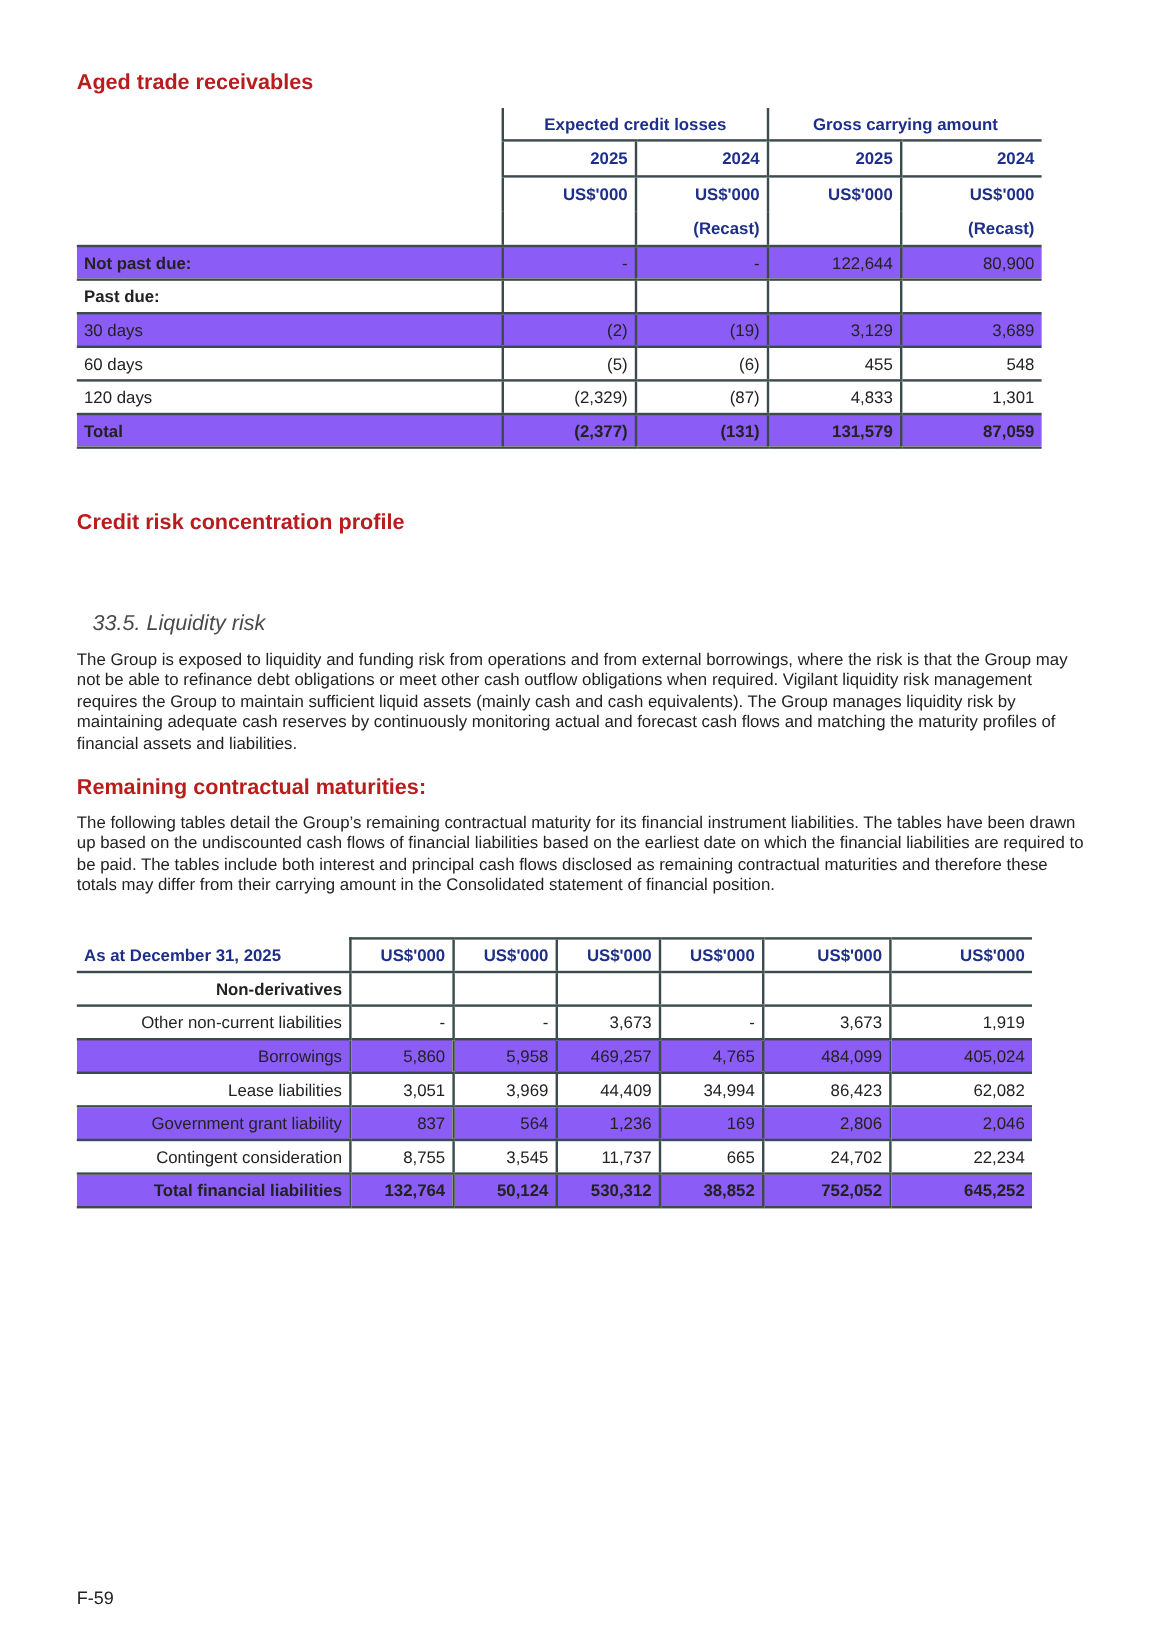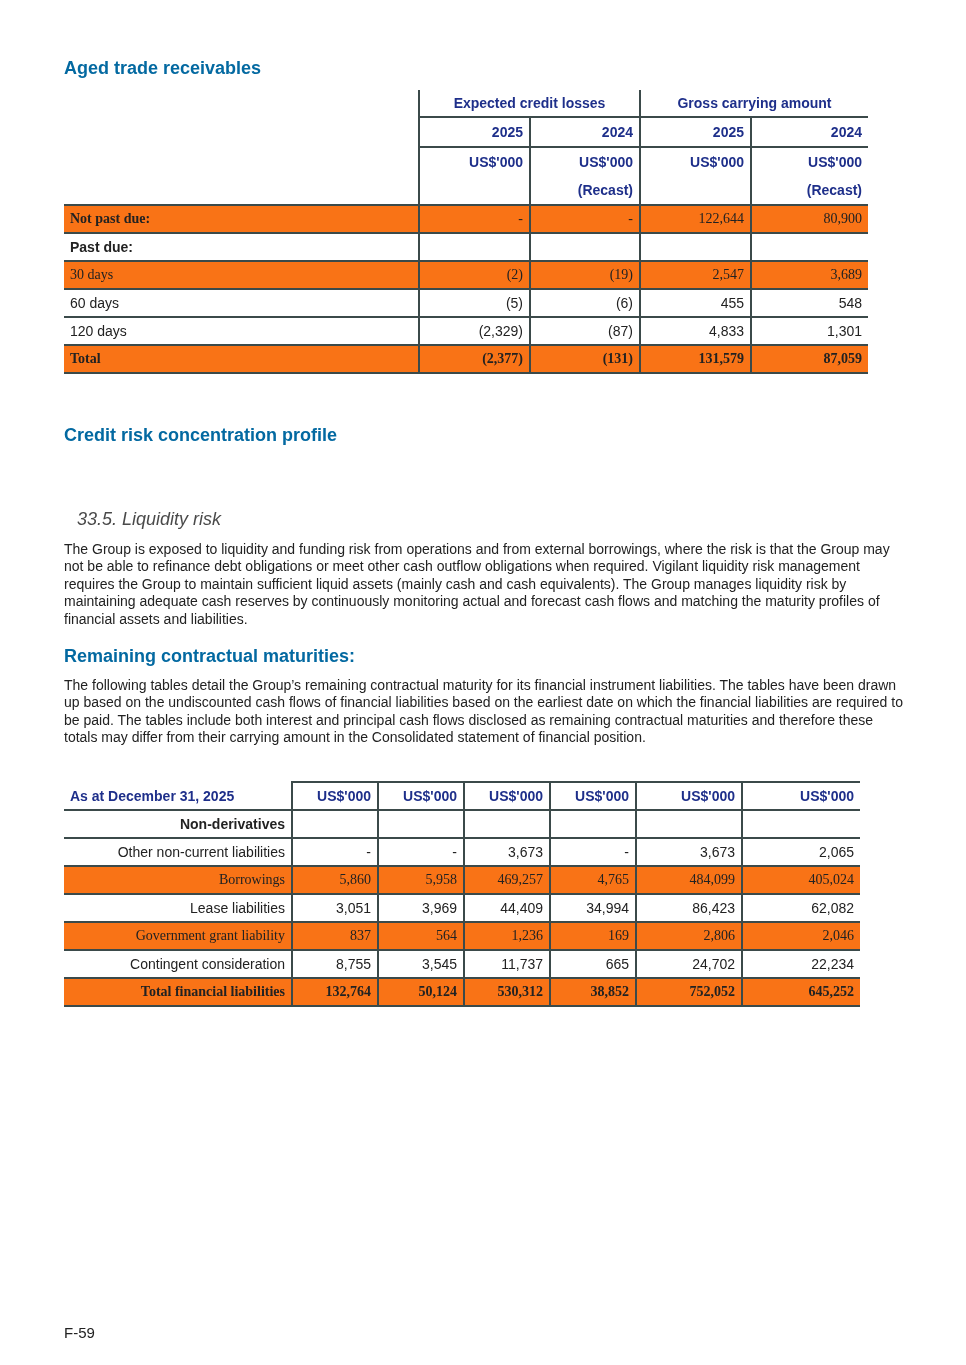--- a/index.html
+++ b/index.html
@@ -5,34 +5,34 @@
   html, body { margin: 0; padding: 0; background: #ffffff; }
   body {
     width: 966px; height: 1365px; position: relative; overflow: hidden;
     font-family: "Liberation Sans", "DejaVu Sans", sans-serif;
     color: #222222;
   }
   .page { position: absolute; left: 0; top: 0; width: 966px; height: 1365px; }
 
   .h2 {
     position: absolute; left: 64px; margin: 0;
-    font-size: 18px; font-weight: bold; color: #0369a1;
+    font-size: 18px; font-weight: bold; color: #b91c1c;
   }
   .h2.italic { font-weight: normal; font-style: italic; font-size: 18px; color: #4a4a4a; margin-left: 13px; }
   .para {
     position: absolute; left: 64px; width: 842px; margin: 0;
     font-size: 14px; line-height: 17.4px; color: #222222;
   }
 
   table { border-collapse: collapse; position: absolute; table-layout: fixed; }
   td, th { padding: 0 6px; font-size: 14px; white-space: nowrap; overflow: hidden; }
   .blue { color: #1e2f8a; font-weight: bold; }
   .num { text-align: right; }
   .lbl { text-align: left; }
-  .shade { background: #f97316; font-family: Liberation Serif, serif; }
+  .shade { background: #8b5cf6; }
   .bold { font-weight: bold; }
   .vline { border-left: 2px solid #3b4a4a; }
   .bline { border-bottom: 2px solid #3b4a4a; }
   .tline { border-top: 2px solid #3b4a4a; }
 
   
   #t1 { left: 64px; top: 90px; width: 804px; }
   #t1 col.c0 { width: 355px; }
   #t1 col.c1 { width: 111px; }
   #t1 col.c2 { width: 110px; }
@@ -115,21 +115,21 @@
       <td class="lbl bold bline">Past due:</td>
       <td class="num vline bline"></td>
       <td class="num vline bline"></td>
       <td class="num vline bline"></td>
       <td class="num vline bline"></td>
     </tr>
     <tr class="row shade">
       <td class="lbl bline">30 days</td>
       <td class="num vline bline">(2)</td>
       <td class="num vline bline">(19)</td>
-      <td class="num vline bline">2,547</td>
+      <td class="num vline bline">3,129</td>
       <td class="num vline bline">3,689</td>
     </tr>
     <tr class="row">
       <td class="lbl bline">60 days</td>
       <td class="num vline bline">(5)</td>
       <td class="num vline bline">(6)</td>
       <td class="num vline bline">455</td>
       <td class="num vline bline">548</td>
     </tr>
     <tr class="row">
@@ -186,21 +186,21 @@
       <td class="vline bline"></td>
       <td class="vline bline"></td>
     </tr>
     <tr class="row">
       <td class="lbl bline">Other non-current liabilities</td>
       <td class="num vline bline">-</td>
       <td class="num vline bline">-</td>
       <td class="num vline bline">3,673</td>
       <td class="num vline bline">-</td>
       <td class="num vline bline">3,673</td>
-      <td class="num vline bline">2,065</td>
+      <td class="num vline bline">1,919</td>
     </tr>
     <tr class="row shade">
       <td class="lbl bline">Borrowings</td>
       <td class="num vline bline">5,860</td>
       <td class="num vline bline">5,958</td>
       <td class="num vline bline">469,257</td>
       <td class="num vline bline">4,765</td>
       <td class="num vline bline">484,099</td>
       <td class="num vline bline">405,024</td>
     </tr>

